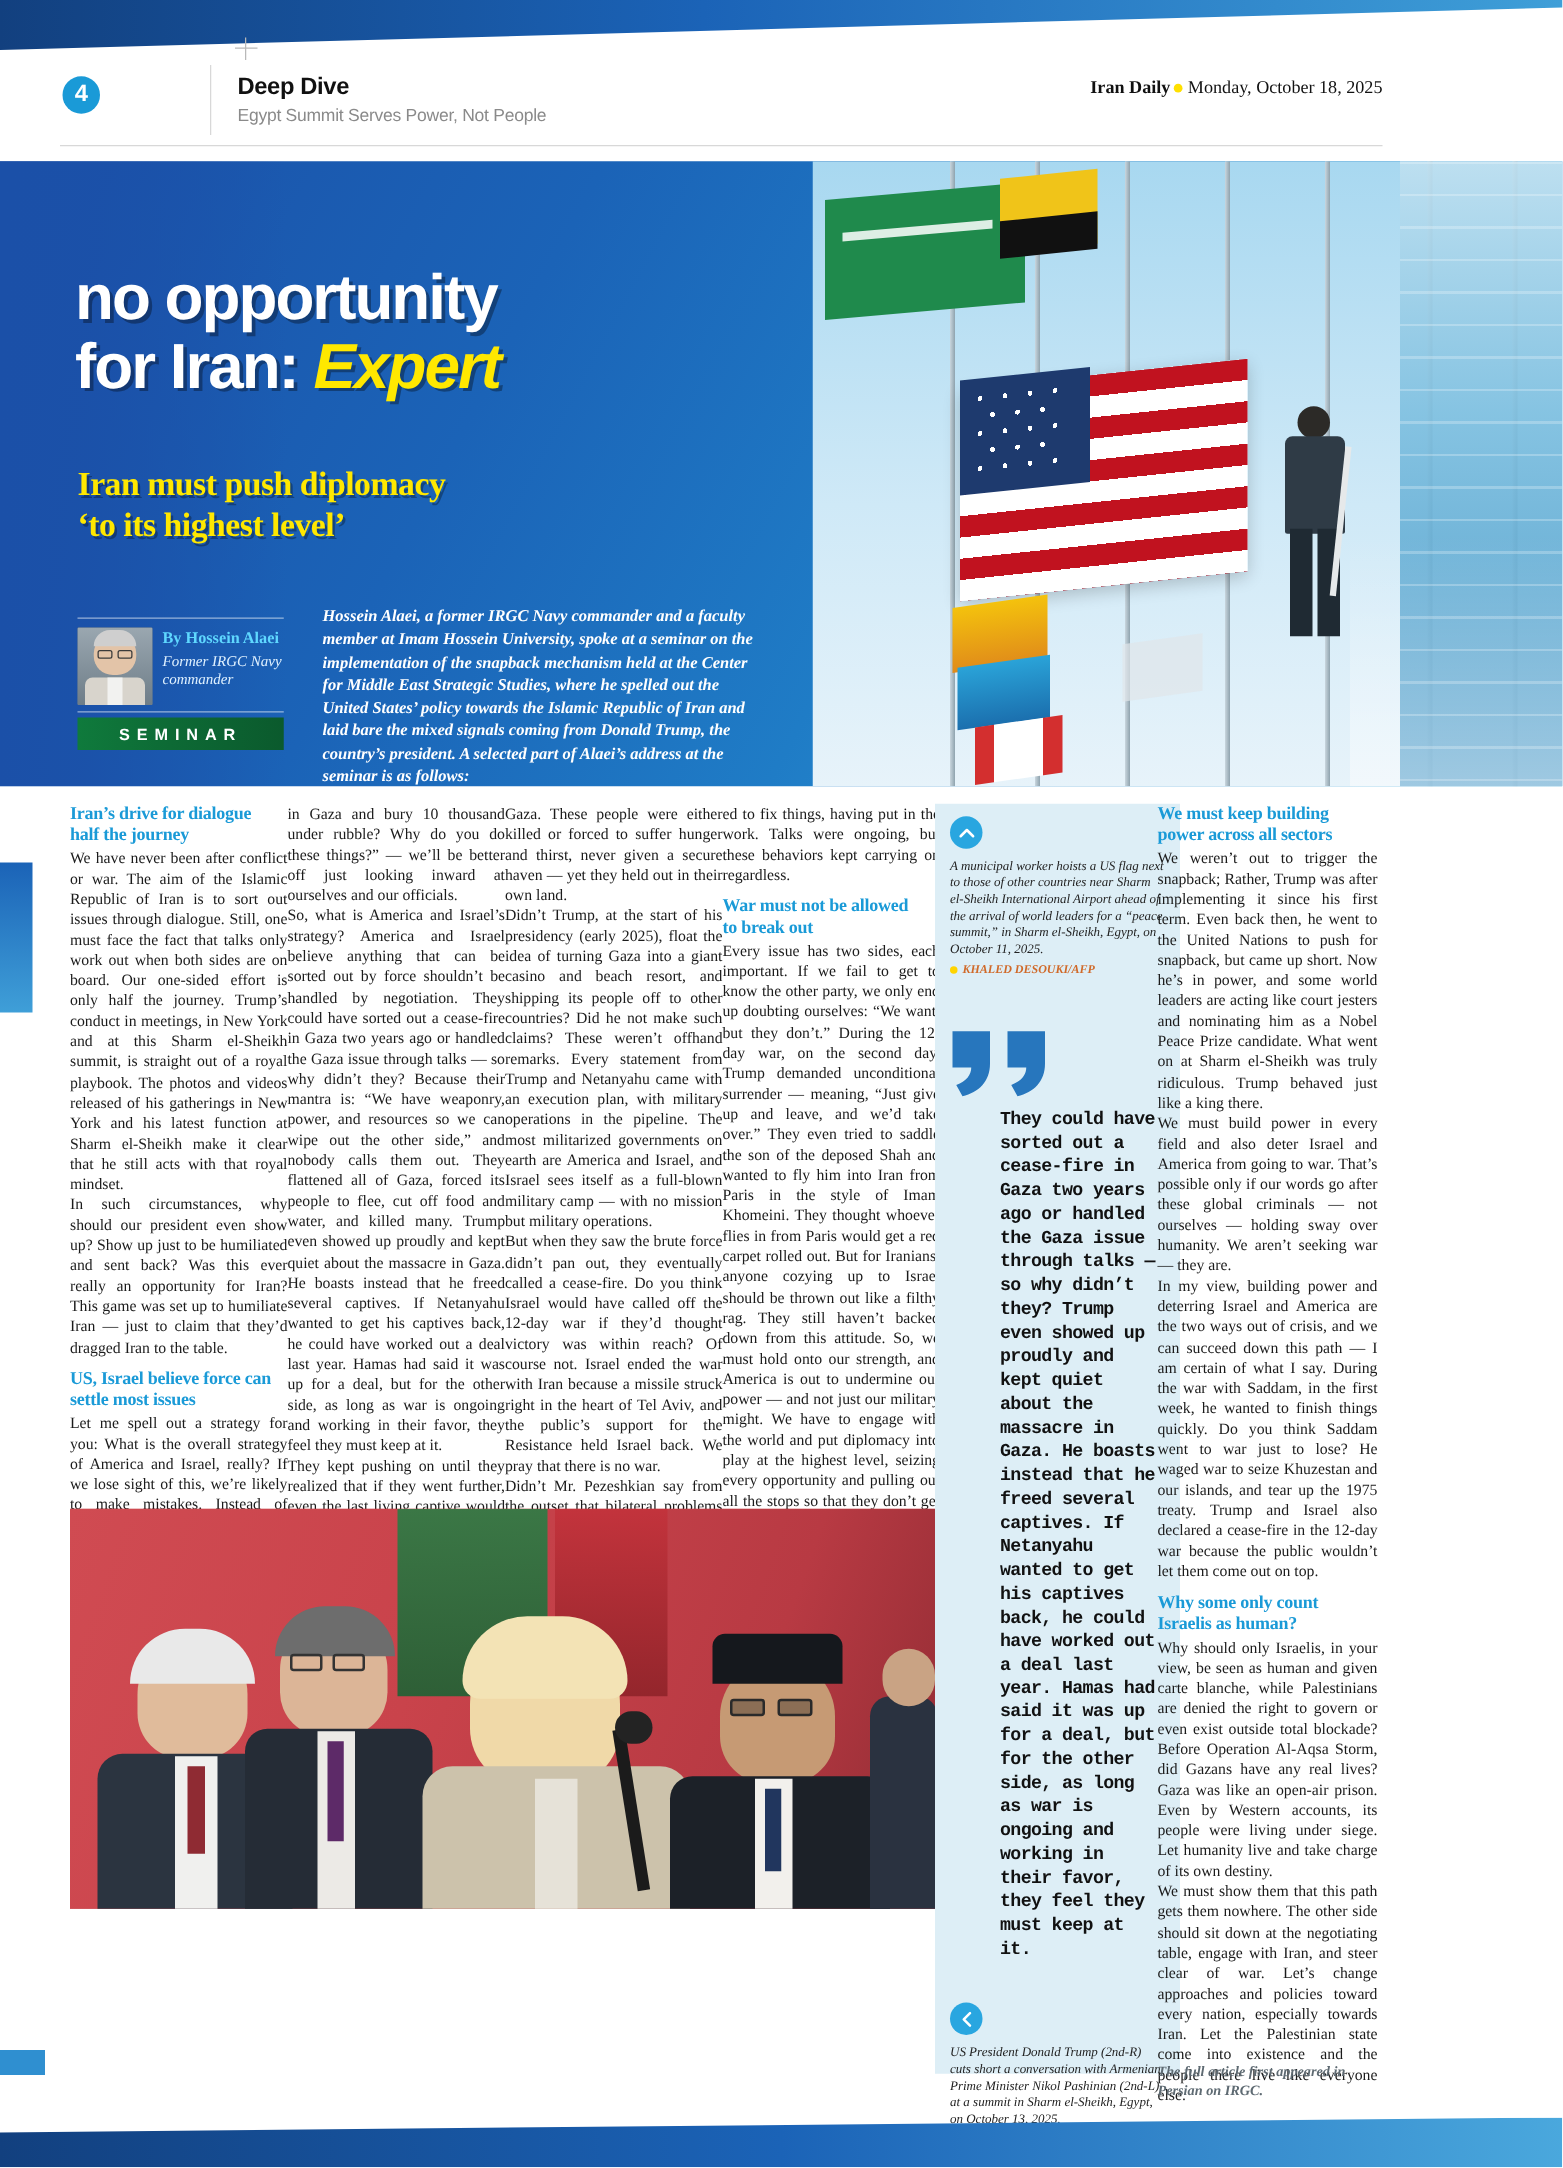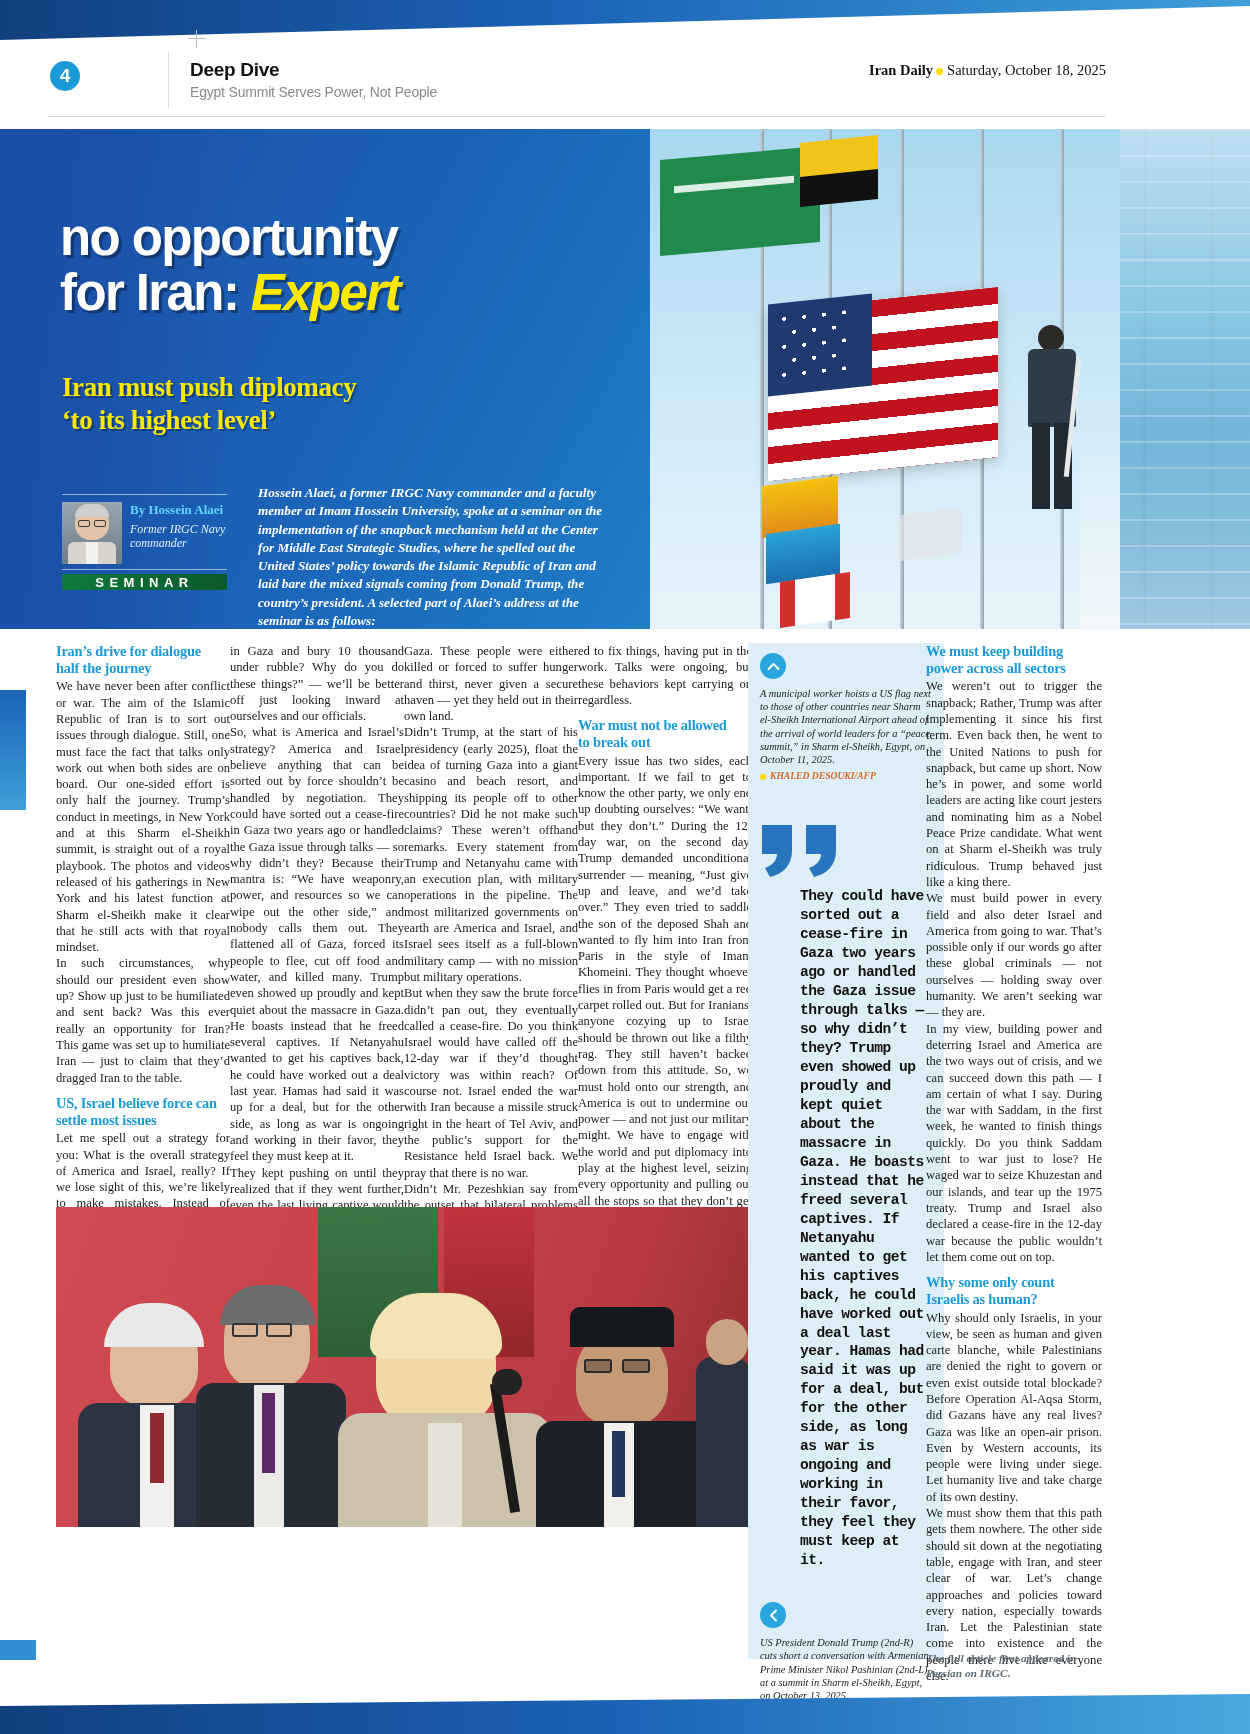--- a/index.html
+++ b/index.html
@@ -107,21 +107,21 @@
   .byline-name{
     font-family:"Liberation Serif", serif; font-weight:bold;
     font-size:13px; color:#5fd8ff; line-height:1.2; margin-bottom:4px;
   }
   .byline-role{
     font-family:"Liberation Serif", serif; font-style:italic;
     font-size:12px; color:#dff1ff; line-height:1.22;
   }
   .byline-hr2{ width:165px;height:1px;background:rgba(255,255,255,0.55); margin-top:5px;}
   .seminar-tag{
-    margin-top:4px; width:165px; height:16px;
+    margin-top:4px; width:165px; height:26px;
     background:linear-gradient(90deg,#0f7a3c 0%,#0d6a35 45%,#0b5a2d 100%);
     color:#ffffff; font-family:"Liberation Sans", sans-serif;
     font-weight:bold; font-size:13px; letter-spacing:5.5px;
     display:flex; align-items:center; justify-content:center;
   }
 
   .hero-intro{
     position:absolute; left:258px; top:355px; width:345px; z-index:7;
     font-family:"Liberation Serif", serif;
     font-weight:bold; font-style:italic;
@@ -234,21 +234,21 @@
   </svg>
 </div>
 <div class="crop-mark"></div>
 
 <div class="masthead">
   <div class="folio-badge">4</div>
   <div class="vrule"></div>
   <div class="section-title">Deep Dive</div>
   <div class="section-sub">Egypt Summit Serves Power, Not People</div>
   <div class="masthead-right">
-    <span class="brand">Iran Daily</span><span class="dot-yellow"></span><span>Saturday, October 18, 2025</span>
+    <span class="brand">Iran Daily</span><span class="dot-yellow"></span><span>Monday, October 18, 2025</span>
   </div>
 </div>
 <div class="rule-under"></div>
 
 <div class="hero">
 
   <div class="hero-photo">
     <div class="sky"></div>
 
     <div class="pole" style="left:110px;top:0;height:500px;"></div>

